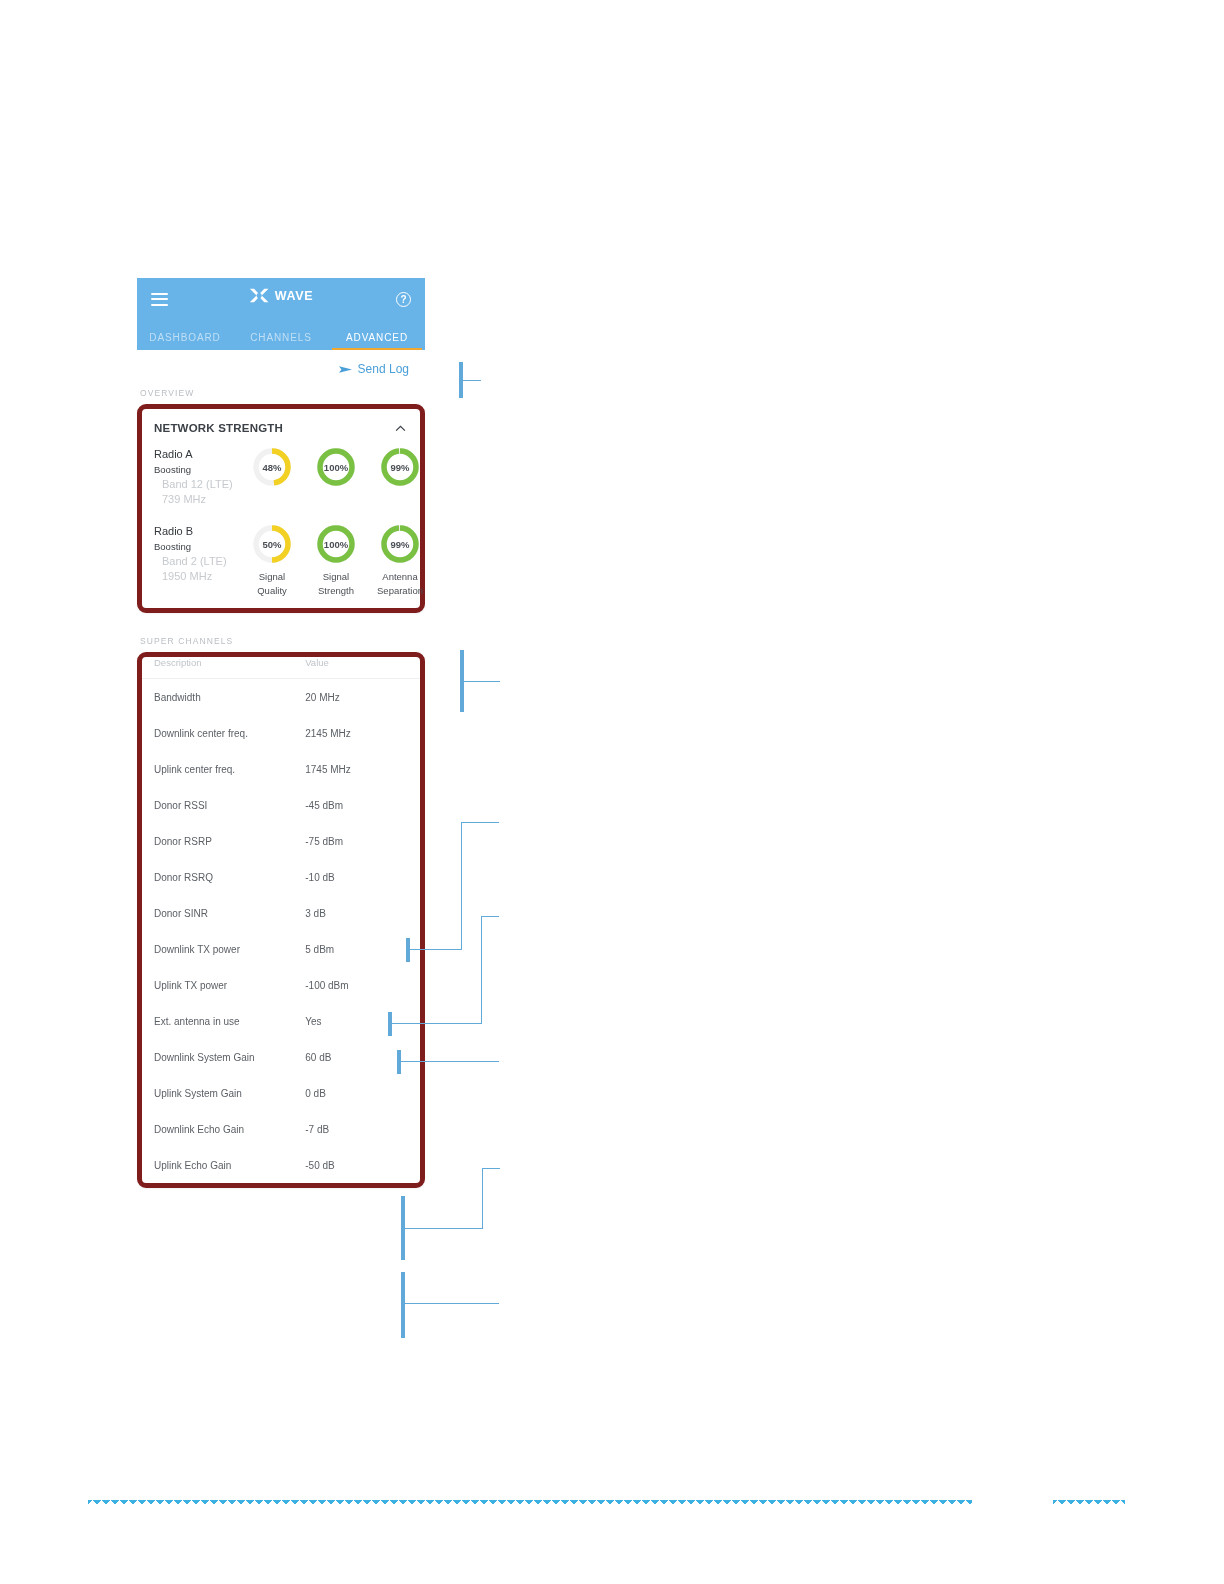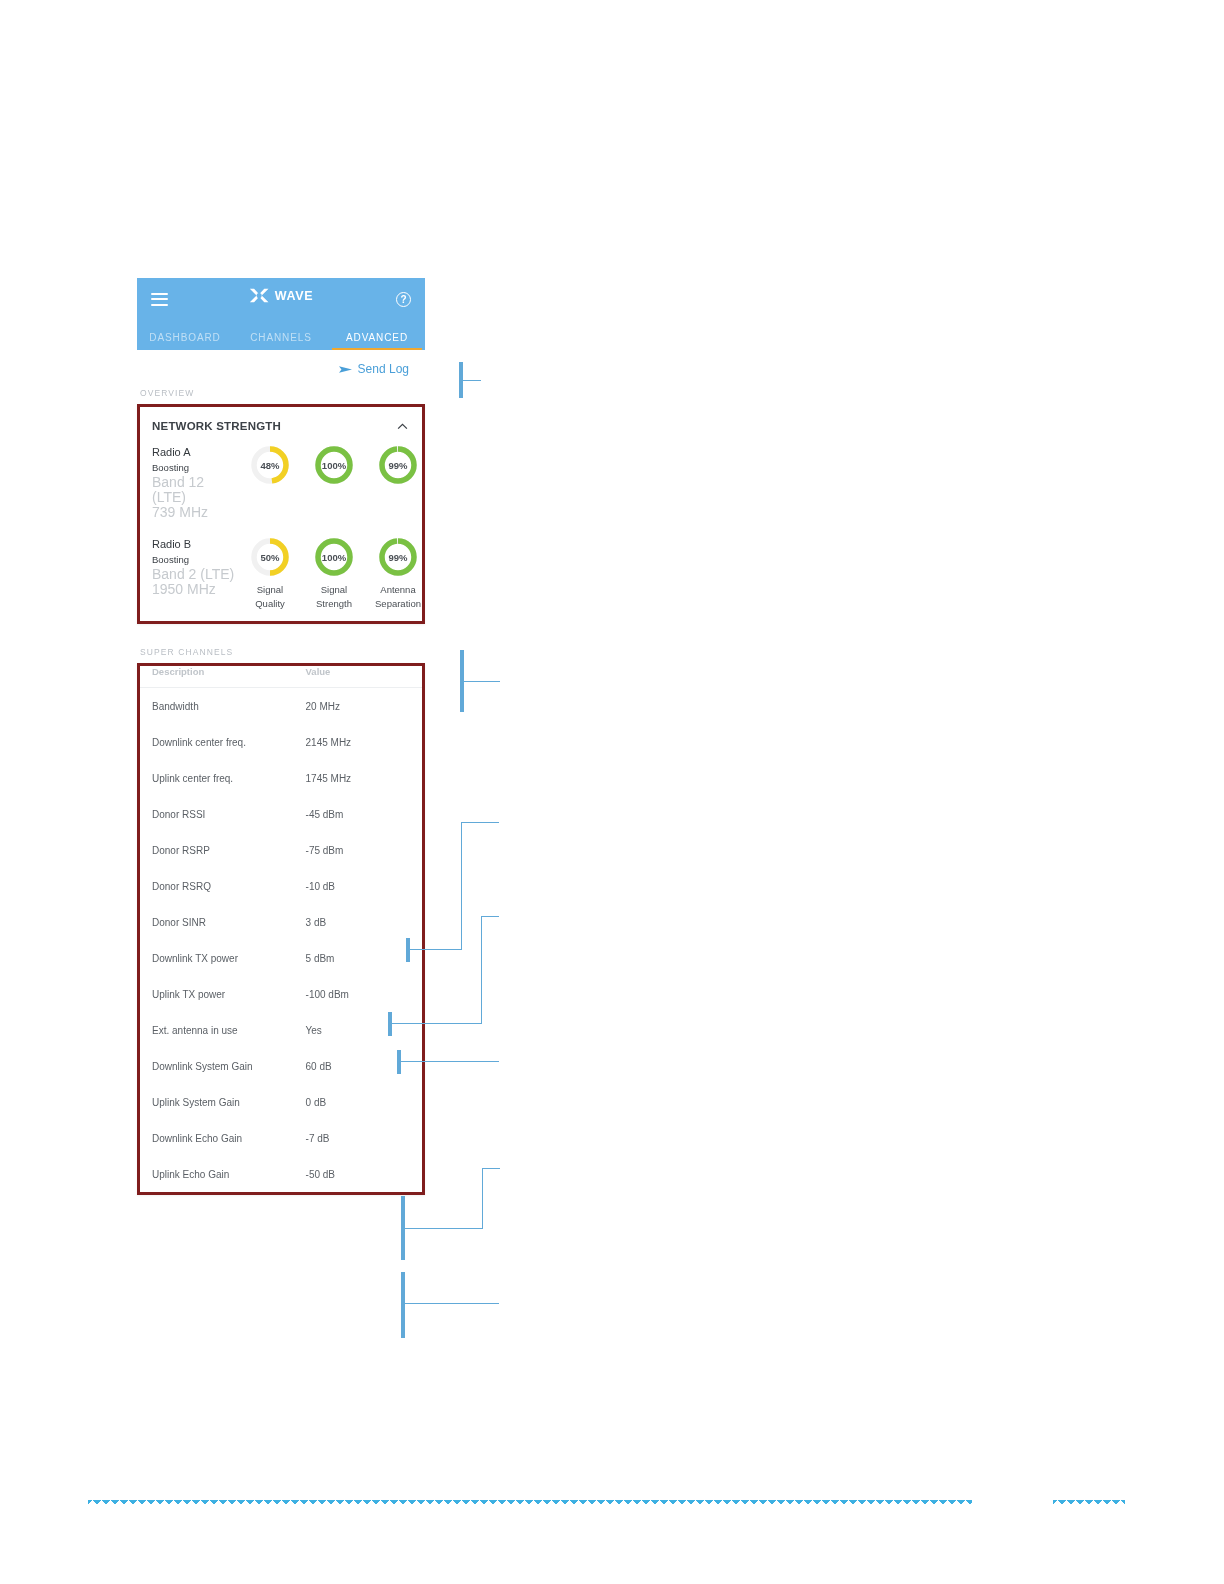--- a/index.html
+++ b/index.html
@@ -143,22 +143,22 @@
     font-size: 8.5px;
     letter-spacing: 1.1px;
     color: #b9bec4;
     padding-left: 3px;
     margin-bottom: 6px;
   }
 
   
   .card {
     background: #ffffff;
-    border: 3px solid #7f1d1d;
-    border-radius: 0;
+    border: 5px solid #7f1d1d;
+    border-radius: 9px;
     box-shadow: 0 1px 2px rgba(0,0,0,0.06);
   }
 
   .card-head {
     display: flex;
     align-items: center;
     justify-content: space-between;
     padding: 13px 14px 10px 12px;
   }
   .card-title {
@@ -190,23 +190,24 @@
     font-size: 11px;
     color: #33383d;
     line-height: 16px;
   }
   .radio-state {
     font-size: 9.5px;
     color: #3c4147;
     line-height: 15px;
   }
   .radio-band, .radio-freq {
-    font-size: 14px;
+    font-size: 11px;
     color: #c6cace;
     line-height: 15px;
+    margin-left: 8px;
   }
   .gauges {
     display: flex;
     flex: 1;
     justify-content: space-around;
     padding-top: 2px;
   }
   .gauge-col {
     width: 64px;
     text-align: center;
@@ -255,21 +256,21 @@
     font-weight: bold;
     color: #33383d;
     padding-left: 15px;
   }
   table.kv {
     width: 100%;
     border-collapse: collapse;
   }
   table.kv th {
     font-size: 9.5px;
-    font-weight: bold;
+    font-weight: normal;
     color: #c0c5ca;
     text-align: left;
     padding: 0 0 10px 0;
     border-bottom: 1px solid #edeff1;
   }
   table.kv th.k, table.kv td.k { padding-left: 12px; width: 58%; }
   table.kv th.v, table.kv td.v { padding-left: 2px; }
   table.kv td {
     font-size: 10px;
     color: #5b6066;

